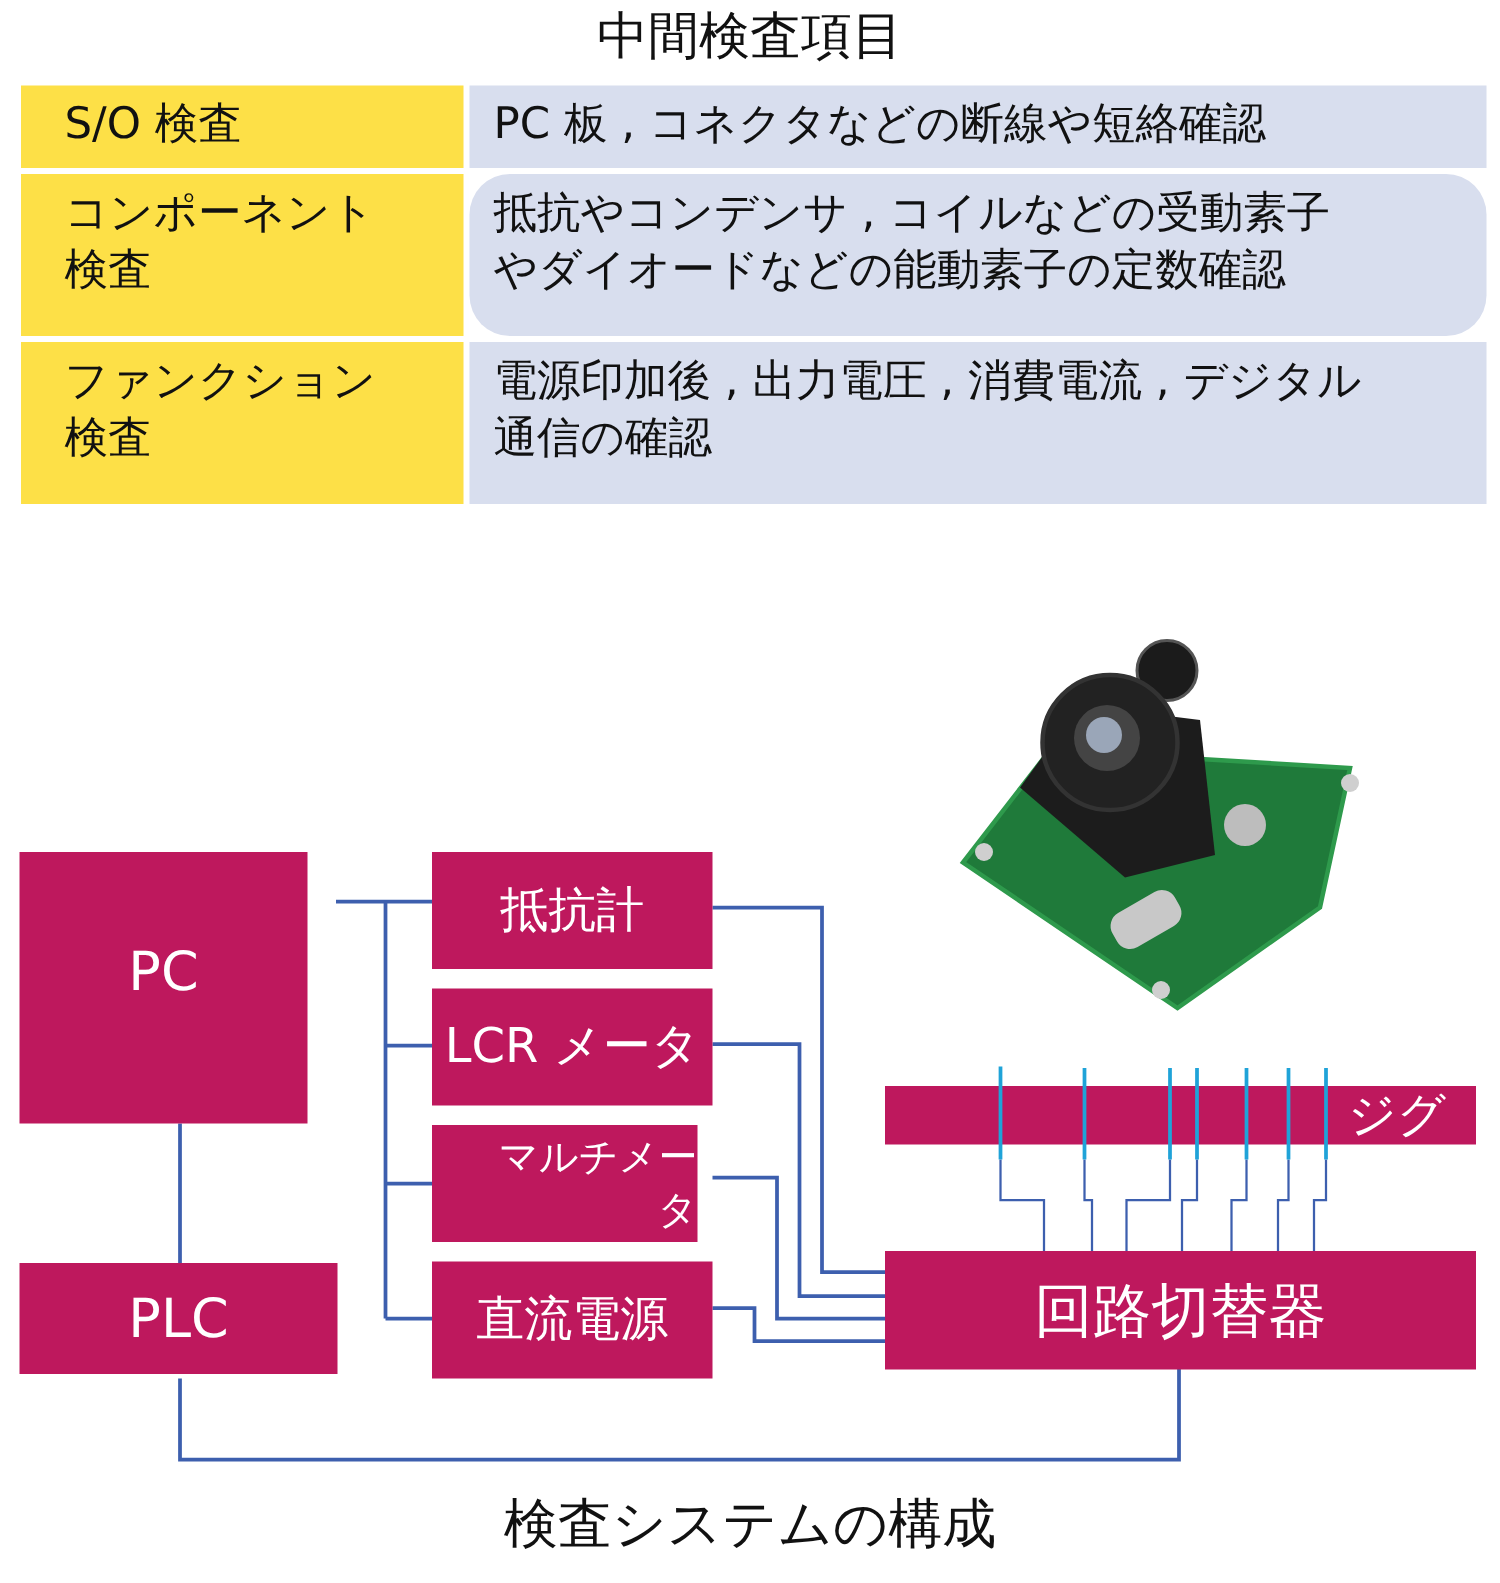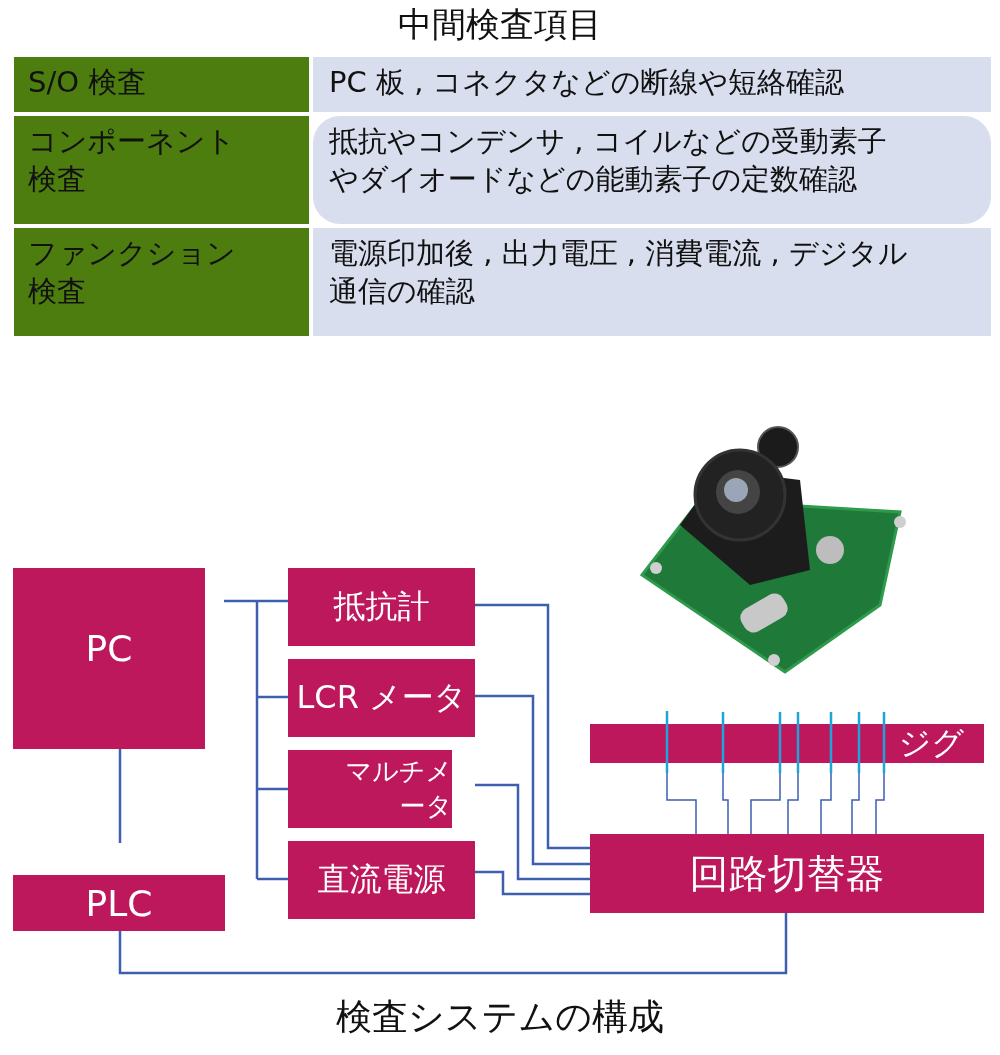--- a/index.html
+++ b/index.html
@@ -1,19 +1,19 @@
 <!DOCTYPE html>
 <html><head>
 <meta charset="utf-8">
 <style>
   html,body{margin:0;padding:0;background:#ffffff;}
   body{width:1000px;height:1055px;position:relative;overflow:hidden;font-family:"DejaVu Sans","Liberation Sans",sans-serif;color:#111;}
   .abs{position:absolute;}
   .title{left:0;top:2px;width:1000px;text-align:center;font-size:34px;line-height:44px;}
-  .cell-l{background:#4d7c0f;font-size:29px;line-height:38px;padding:6px 0 0 14px;box-sizing:border-box;}
+  .cell-l{background:#fde047;font-size:29px;line-height:38px;padding:6px 0 0 29px;box-sizing:border-box;}
   .cell-r{background:#d8deee;font-size:29px;line-height:38px;padding:6px 0 0 16px;box-sizing:border-box;white-space:nowrap;}
   .box{background:#be185d;color:#fff;display:flex;align-items:center;justify-content:center;box-sizing:border-box;text-align:right;}
   .caption{left:0;top:992px;width:1000px;text-align:center;font-size:36px;line-height:50px;}
   svg{position:absolute;left:0;top:0;}
 </style>
 </head>
 <body>
 
 <div class="abs title">中間検査項目</div>
 
@@ -68,25 +68,25 @@
     <polyline points="723,773 723,800 728,800 728,834"></polyline>
     <polyline points="780,773 780,800 751,800 751,834"></polyline>
     <polyline points="798,773 798,800 788,800 788,834"></polyline>
     <polyline points="831,773 831,800 821,800 821,834"></polyline>
     <polyline points="859,773 859,800 852,800 852,834"></polyline>
     <polyline points="884,773 884,800 876,800 876,834"></polyline>
   </g>
 </svg>
 
 <div class="abs box" style="left:13px;top:568px;width:192px;height:181px;font-size:36px;padding-bottom:20px;">PC</div>
-<div class="abs box" style="left:13px;top:842px;width:212px;height:56px;font-size:36px;margin-top:33px;">PLC</div>
+<div class="abs box" style="left:13px;top:842px;width:212px;height:74px;font-size:36px;">PLC</div>
 
 <div class="abs box" style="left:288px;top:568px;width:187px;height:78px;font-size:32px;">抵抗計</div>
 <div class="abs box" style="left:288px;top:659px;width:187px;height:78px;font-size:32px;">LCR メータ</div>
-<div class="abs box" style="left:288px;top:750px;width:164px;height:78px;font-size:26px;padding-left:32px;">マルチメータ</div>
+<div class="abs box" style="left:288px;top:750px;width:177px;height:78px;font-size:26px;padding-left:32px;">マルチメータ</div>
 <div class="abs box" style="left:288px;top:841px;width:187px;height:78px;font-size:32px;">直流電源</div>
 
 <div class="abs box" style="left:590px;top:724px;width:394px;height:39px;font-size:32px;justify-content:flex-end;padding-right:20px;">ジグ</div>
 <svg width="1000" height="1055" style="pointer-events:none;">
   <g stroke="#1fa3d8" stroke-width="2.5">
     <line x1="667" y1="711" x2="667" y2="773"></line>
     <line x1="723" y1="712" x2="723" y2="773"></line>
     <line x1="780" y1="712" x2="780" y2="773"></line>
     <line x1="798" y1="712" x2="798" y2="773"></line>
     <line x1="831" y1="712" x2="831" y2="773"></line>

